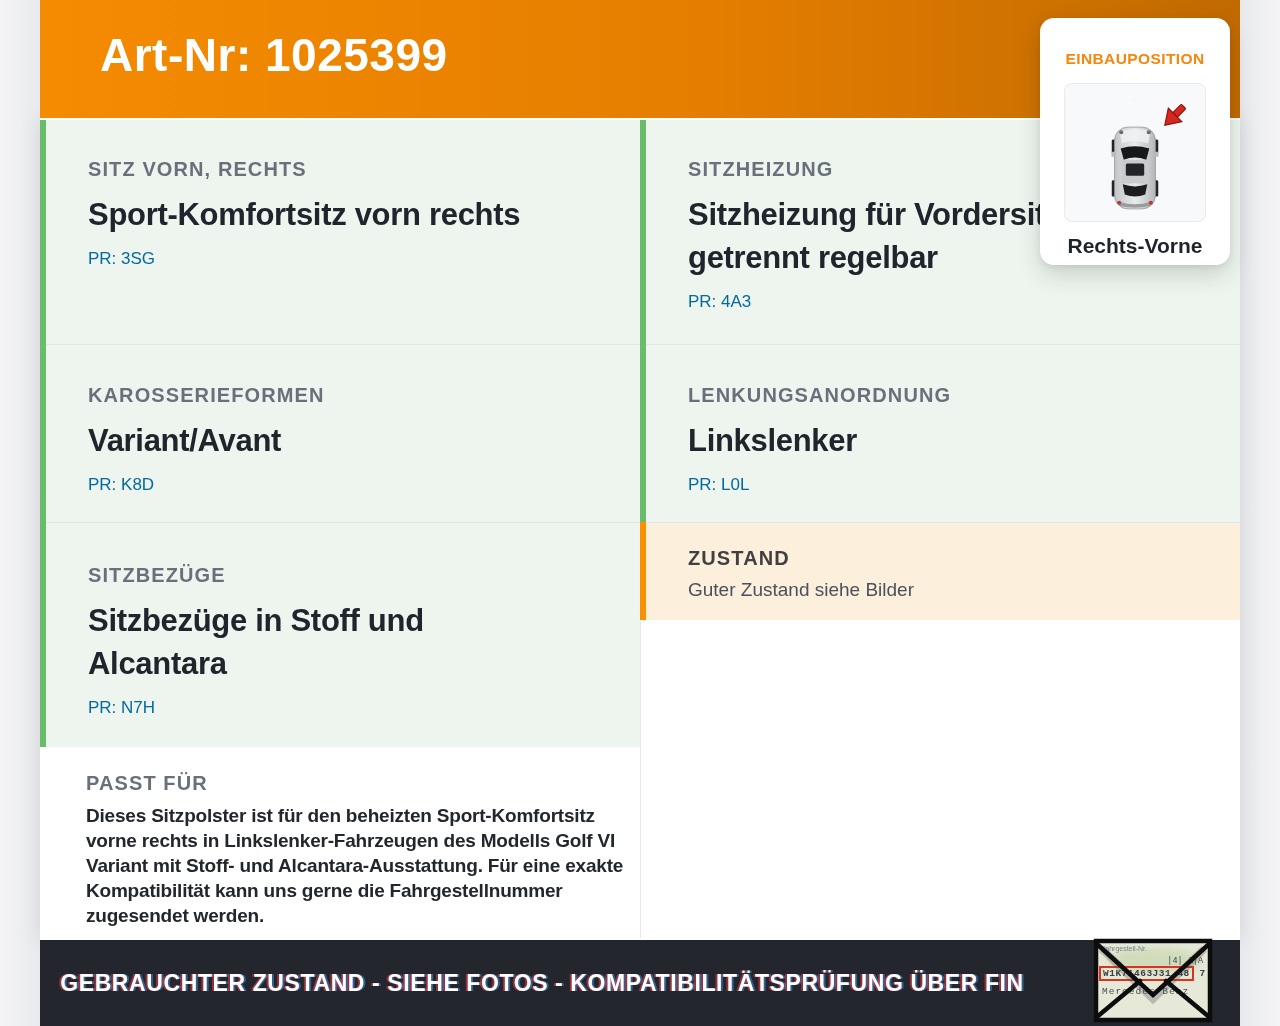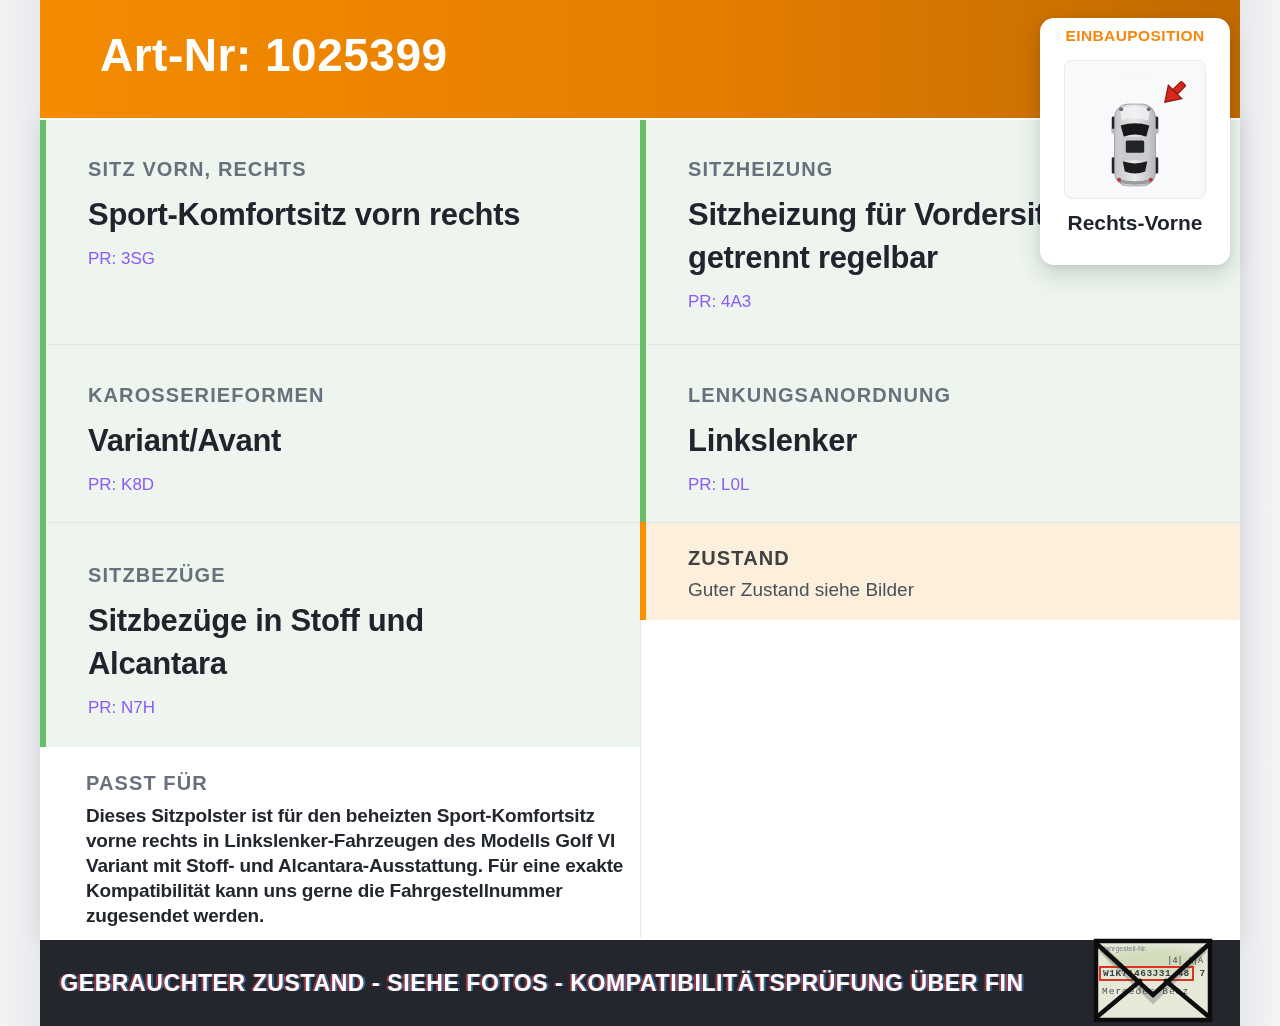--- a/index.html
+++ b/index.html
@@ -23,40 +23,40 @@
   .card{position:absolute;background:#edf5ee;border-left:6px solid #69bd69;box-sizing:border-box;
     padding:38px 26px 0 42px;}
   .card.sep::before{content:"";position:absolute;top:0;left:0;right:0;height:1px;background:#e2e6e6;}
   .c1{left:40px;top:120px;width:600px;height:224px;}
   .c2{left:640px;top:120px;width:600px;height:224px;}
   .c3{left:40px;top:344px;width:600px;height:178px;padding-top:40px;}
   .c4{left:640px;top:344px;width:600px;height:178px;padding-top:40px;}
   .c5{left:40px;top:522px;width:600px;height:225px;padding-top:42px;}
   .label{font-size:20px;font-weight:700;letter-spacing:1.1px;color:#68707c;text-transform:uppercase;}
   .title{font-size:31px;font-weight:700;color:#20242c;line-height:43px;letter-spacing:-.3px;margin-top:12px;max-width:480px;}
-  .pr{font-size:17px;color:#8b5cf6;margin-top:13px;}
+  .pr{font-size:17px;color:#0369a1;margin-top:13px;}
 
   
   .zustand{left:640px;top:522px;width:600px;height:98px;background:#fcefdc;border-left-color:#f89000;padding-top:25px;}
   .zustand .label{color:#404040;}
   .zustand .cond-text{font-size:19px;color:#4a515a;font-weight:500;margin-top:9px;}
 
   
   .fits{position:absolute;left:40px;top:752px;width:600px;height:186px;background:#fff;box-sizing:border-box;padding:20px 16px 0 46px;}
   .fits .body{margin-top:8px;font-size:19px;font-weight:700;color:#22262d;line-height:25px;max-width:575px;letter-spacing:-.2px;}
 
   
   .footer{position:absolute;left:40px;top:940px;width:1200px;height:86px;background:#23262c;
     display:flex;align-items:center;justify-content:center;box-sizing:border-box;padding-right:196px;}
   .footer .ftext{font-size:23px;font-weight:800;color:#fff;letter-spacing:.6px;
     text-shadow:-2px 0 0 rgba(255,60,80,.5),2px 0 0 rgba(70,165,255,.45);}
 
   
   .poscard{position:absolute;left:1040px;top:18px;width:190px;height:247px;background:#fff;border-radius:14px;
-    box-shadow:0 10px 24px rgba(25,28,40,.16),0 2px 6px rgba(0,0,0,.08);text-align:center;box-sizing:border-box;padding-top:9px;z-index:5;}
+    box-shadow:0 10px 24px rgba(25,28,40,.16),0 2px 6px rgba(0,0,0,.08);text-align:center;box-sizing:border-box;padding-top:32px;z-index:5;}
   .poscard .plabel{font-size:15.5px;font-weight:800;color:#f6860c;letter-spacing:.4px;}
   .frame{width:140px;height:137px;margin:15px auto 0;background:#f8f9fa;border:1px solid #e8eaed;border-radius:8px;position:relative;overflow:hidden;}
   .watermark{position:absolute;left:0;right:0;top:10px;font-size:9px;color:#9aa0a6;opacity:.35;filter:blur(1px);letter-spacing:2px;}
   .car-svg{position:absolute;left:50%;top:42px;transform:translateX(-50%);}
   .arrow-svg{position:absolute;right:14px;top:15px;}
   .poscard .caption{margin-top:12px;font-size:21px;font-weight:700;color:#1f232b;}
 
   
   .finbadge{position:absolute;left:1093px;top:938px;width:120px;height:85px;z-index:6;}
   .doc{position:absolute;inset:2px;background:#e6e9d8;overflow:hidden;}

